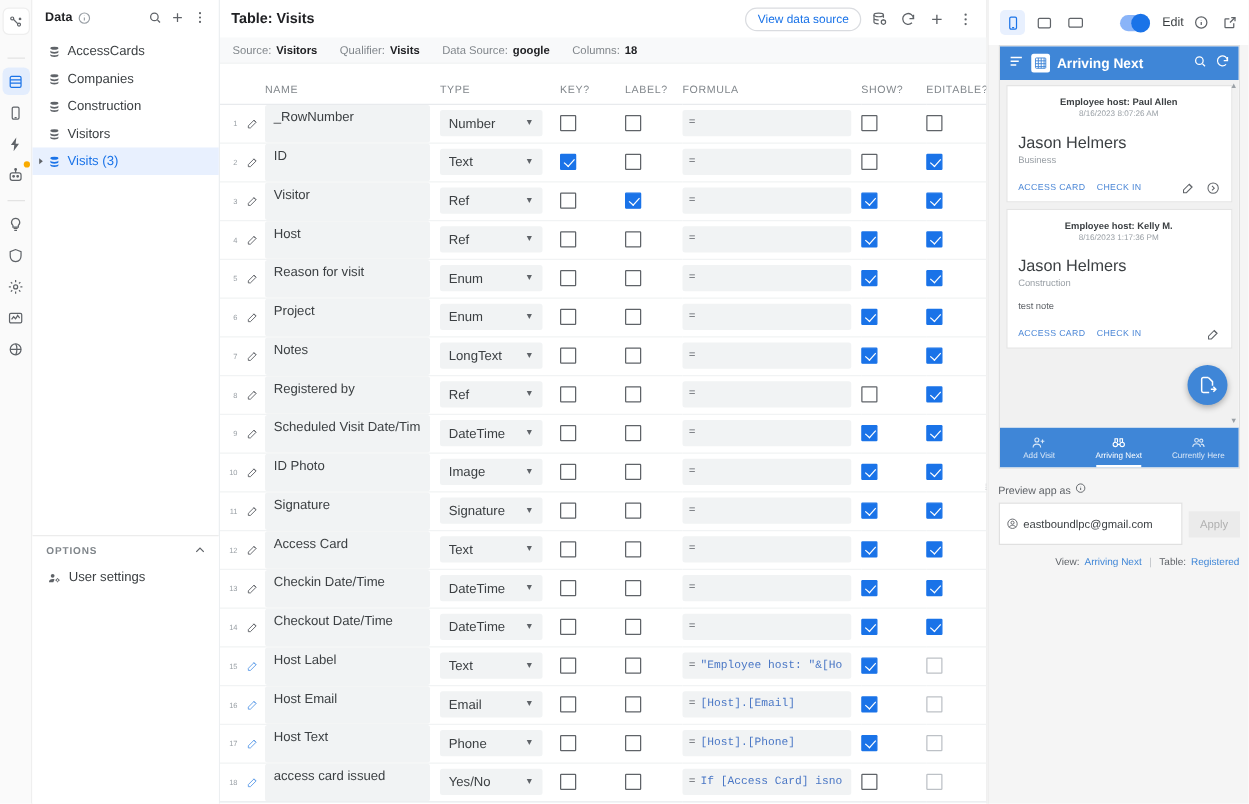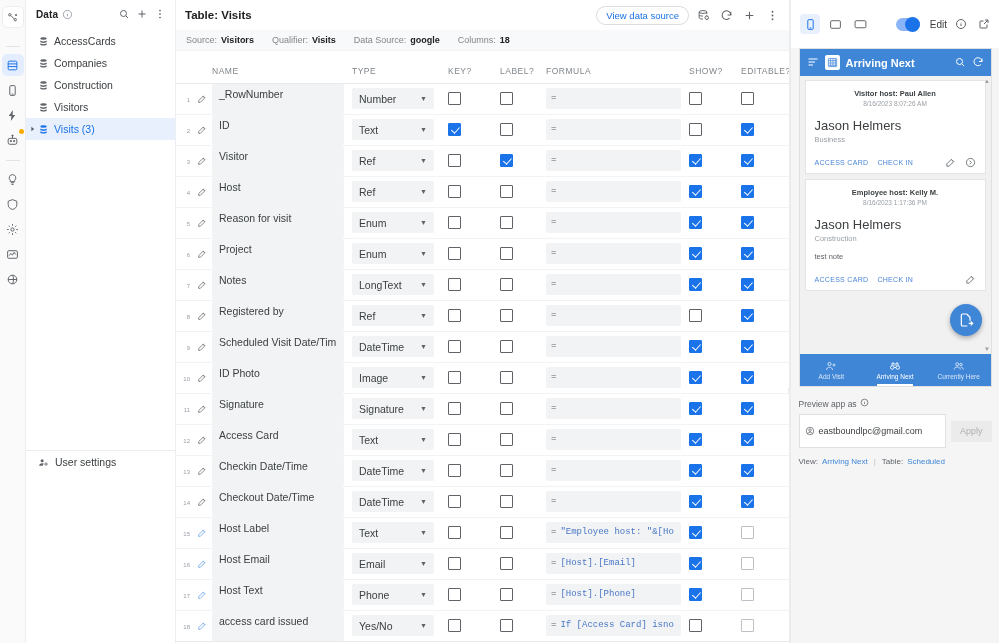--- a/index.html
+++ b/index.html
@@ -177,21 +177,21 @@
     z-index: 5; color: #9aa0a6; font-size: 7px; line-height: 8px; text-align: center;
   }
 
   
   .preview {
     width: 209px; flex: 0 0 209px; background: #f5f5f5; height: 643px;
     display: flex; flex-direction: column; align-items: center;
     border-left: 1px solid #ececec;
   }
   .pv-toolbar {
-    width: 100%; height: 48px; display: flex; align-items: center;
+    width: 100%; height: 36px; display: flex; align-items: center;
     padding: 0 9px; gap: 5px; background: #fff;
   }
   .pv-dev {
     width: 20px; height: 20px; display: flex; align-items: center;
     justify-content: center; border-radius: 4px; color: #5f6368;
   }
   .pv-dev.active { background: #e8f0fe; color: #1a73e8; }
   .pv-dev svg { width: 13px; height: 13px; }
   .pv-sp { flex: 1; }
   .toggle {
@@ -275,21 +275,21 @@
     flex: 1; background: #fff; border: 1px solid #e0e0e0; height: 21px;
     display: flex; align-items: center; gap: 4px; padding: 16px 5px;
     font-size: 9px; color: #3c4043;
   }
   .pv-email svg { width: 10px; height: 10px; color: #5f6368; }
   .pv-apply {
     background: #ebebeb; color: #b0b0b0; font-size: 9px; height: 21px;
     padding: 0 9px; border: none; font-family: inherit;
     display: flex; align-items: center;
   }
-  .pv-links { margin-top: 9px; font-size: 8px; color: #5f6368; display: flex; gap: 4px; }
+  .pv-links { margin-top: 9px; font-size: 8px; color: #5f6368; display: flex; gap: 4px; justify-content: flex-end; }
   .pv-links .lk { color: #3f86d7; }
   .pv-links .bar { color: #bdc1c6; margin: 0 2px; }
 </style>
 </head>
 <body>
 
 <div class="app">
 
   <div class="rail">
     <div class="rail-btn logo">
@@ -443,20 +443,29 @@
               <ellipse cx="12" cy="5.5" rx="7" ry="2.6"></ellipse>
               <path d="M5 9.5c0 1.4 3.1 2.6 7 2.6s7-1.2 7-2.6v3c0 1.4-3.1 2.6-7 2.6s-7-1.2-7-2.6z"></path>
               <path d="M5 15.5c0 1.4 3.1 2.6 7 2.6s7-1.2 7-2.6v2.8c0 1.4-3.1 2.6-7 2.6s-7-1.2-7-2.6z"></path>
             </svg>
           </span>
         <span>Visits (3)</span>
       </div>
     </div>
 
     <div class="dp-options">
+      <div class="dp-options-head">
+        <span>OPTIONS</span>
+        <span class="sp"></span>
+        <span class="dp-ic">
+          <svg viewBox="0 0 24 24" fill="none" stroke="currentColor" stroke-width="2">
+              <path d="M6 15l6-6 6 6"></path>
+            </svg>
+        </span>
+      </div>
       <div class="dp-option-item">
         <svg viewBox="0 0 24 24" fill="currentColor">
             <circle cx="9" cy="8" r="3.3"></circle>
             <path d="M2.5 19c0-3.3 2.9-5.3 6.5-5.3 1.3 0 2.4.2 3.4.7L10 19z"></path>
             <circle cx="17.5" cy="15.5" r="2.2" fill="none" stroke="currentColor" stroke-width="1.7"></circle>
             <path d="M17.5 11.8v1.3M17.5 18v1.3M13.8 15.5h1.3M19.9 15.5h1.3" stroke="currentColor" stroke-width="1.5"></path>
           </svg>
         <span>User settings</span>
       </div>
     </div>
@@ -1386,21 +1395,21 @@
         </span>
       </div>
 
       <div class="ph-body">
         <div class="ph-scroll">
           <span>▲</span>
           <span>▼</span>
         </div>
 
         <div class="ph-card">
-          <div class="ph-host">Visitor host: Paul Allen</div>
+          <div class="ph-host">Employee host: Paul Allen</div>
           <div class="ph-time">8/16/2023 8:07:26 AM</div>
           <div class="ph-name">Jason Helmers</div>
           <div class="ph-sub">Business</div>
           <div class="ph-actions">
             <span class="ph-act">ACCESS CARD</span>
             <span class="ph-act">CHECK IN</span>
             <span class="sp"></span>
             <span class="ph-aic">
               <svg viewBox="0 0 24 24" fill="none" stroke="currentColor" stroke-width="1.8">
                   <path d="M4 20h5l10-10-5-5L4 15z"></path>
@@ -1491,17 +1500,17 @@
             </svg>
           <span>eastboundlpc@gmail.com</span>
         </div>
         <button class="pv-apply">Apply</button>
       </div>
       <div class="pv-links">
         <span>View:</span>
         <span class="lk">Arriving Next</span>
         <span class="bar">|</span>
         <span>Table:</span>
-        <span class="lk">Scheduled</span>
+        <span class="lk">Registered</span>
       </div>
     </div>
   </div>
 </div>
 
 </body></html>

